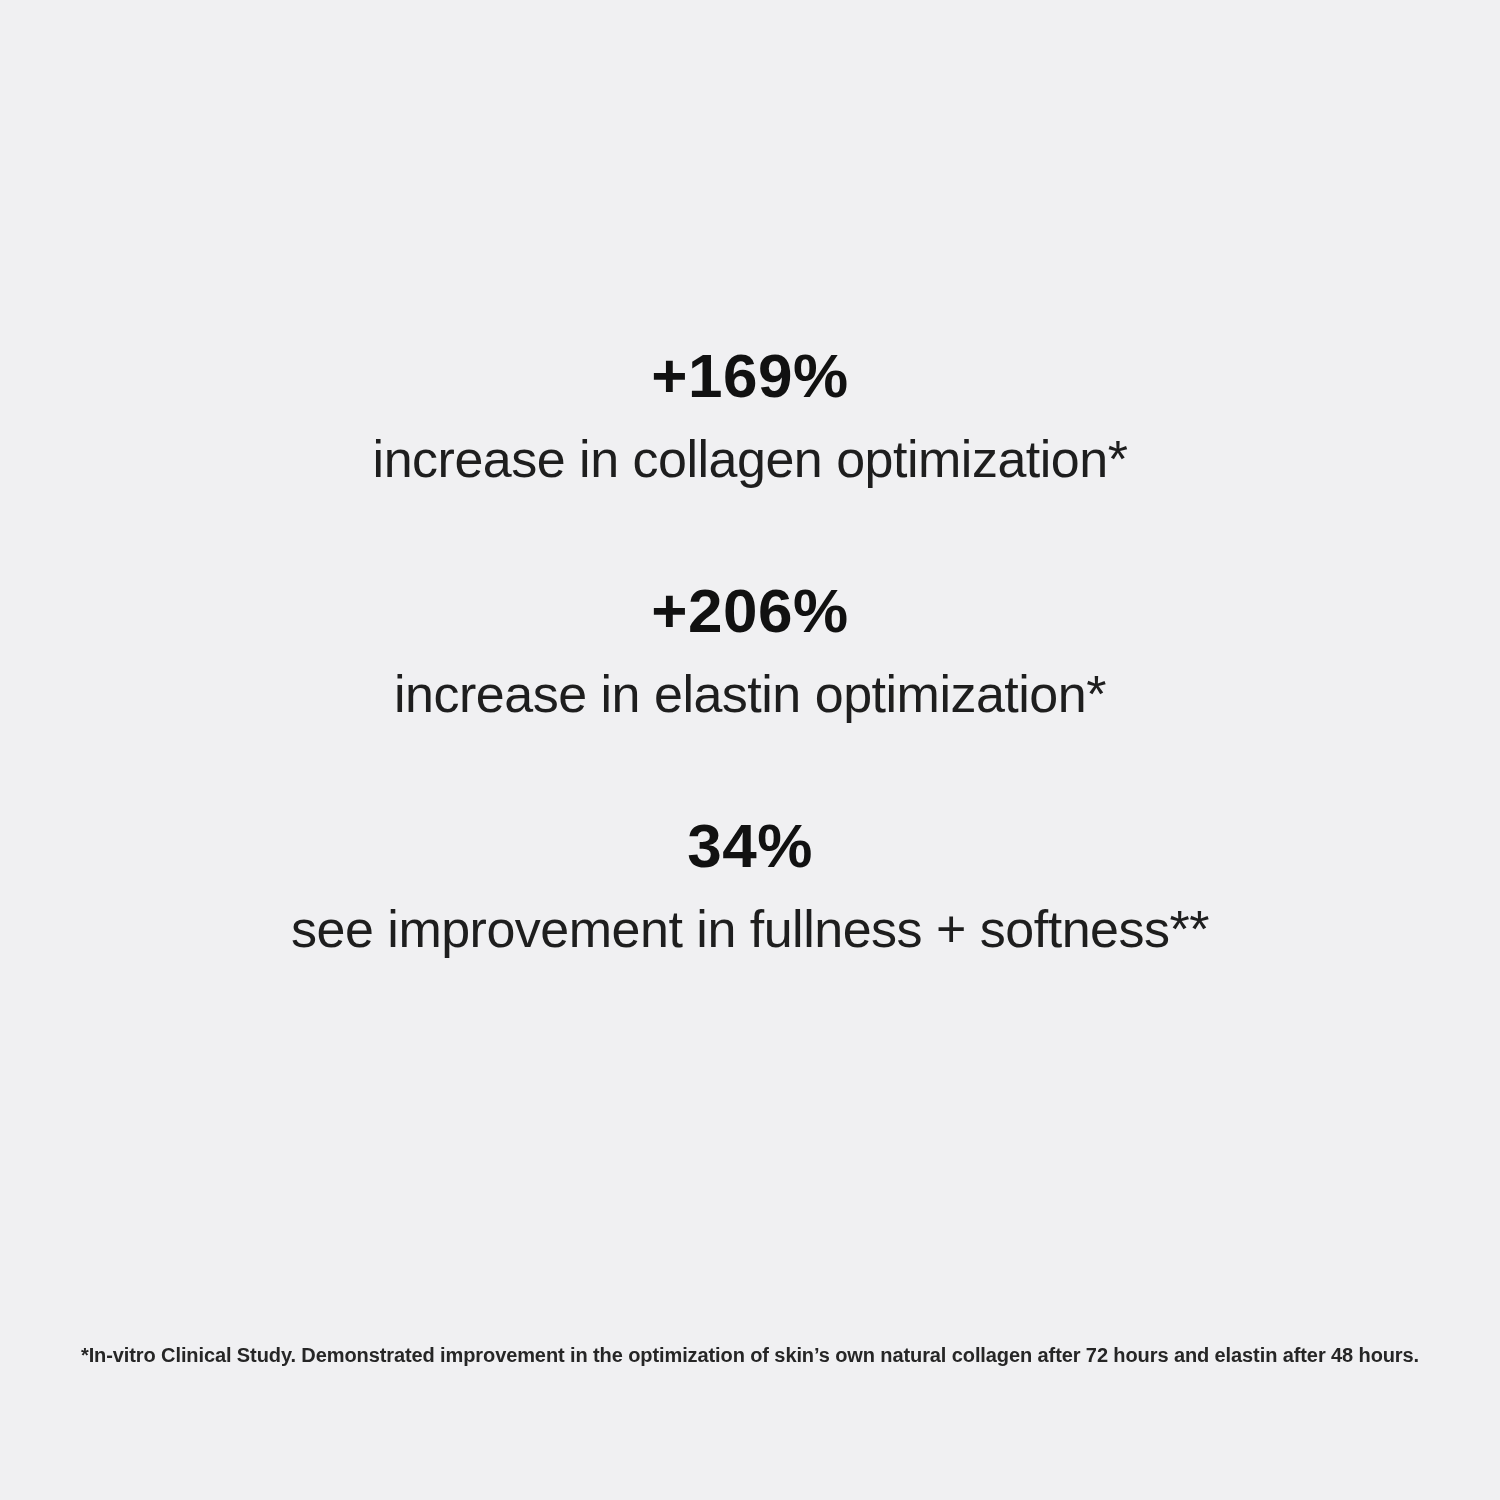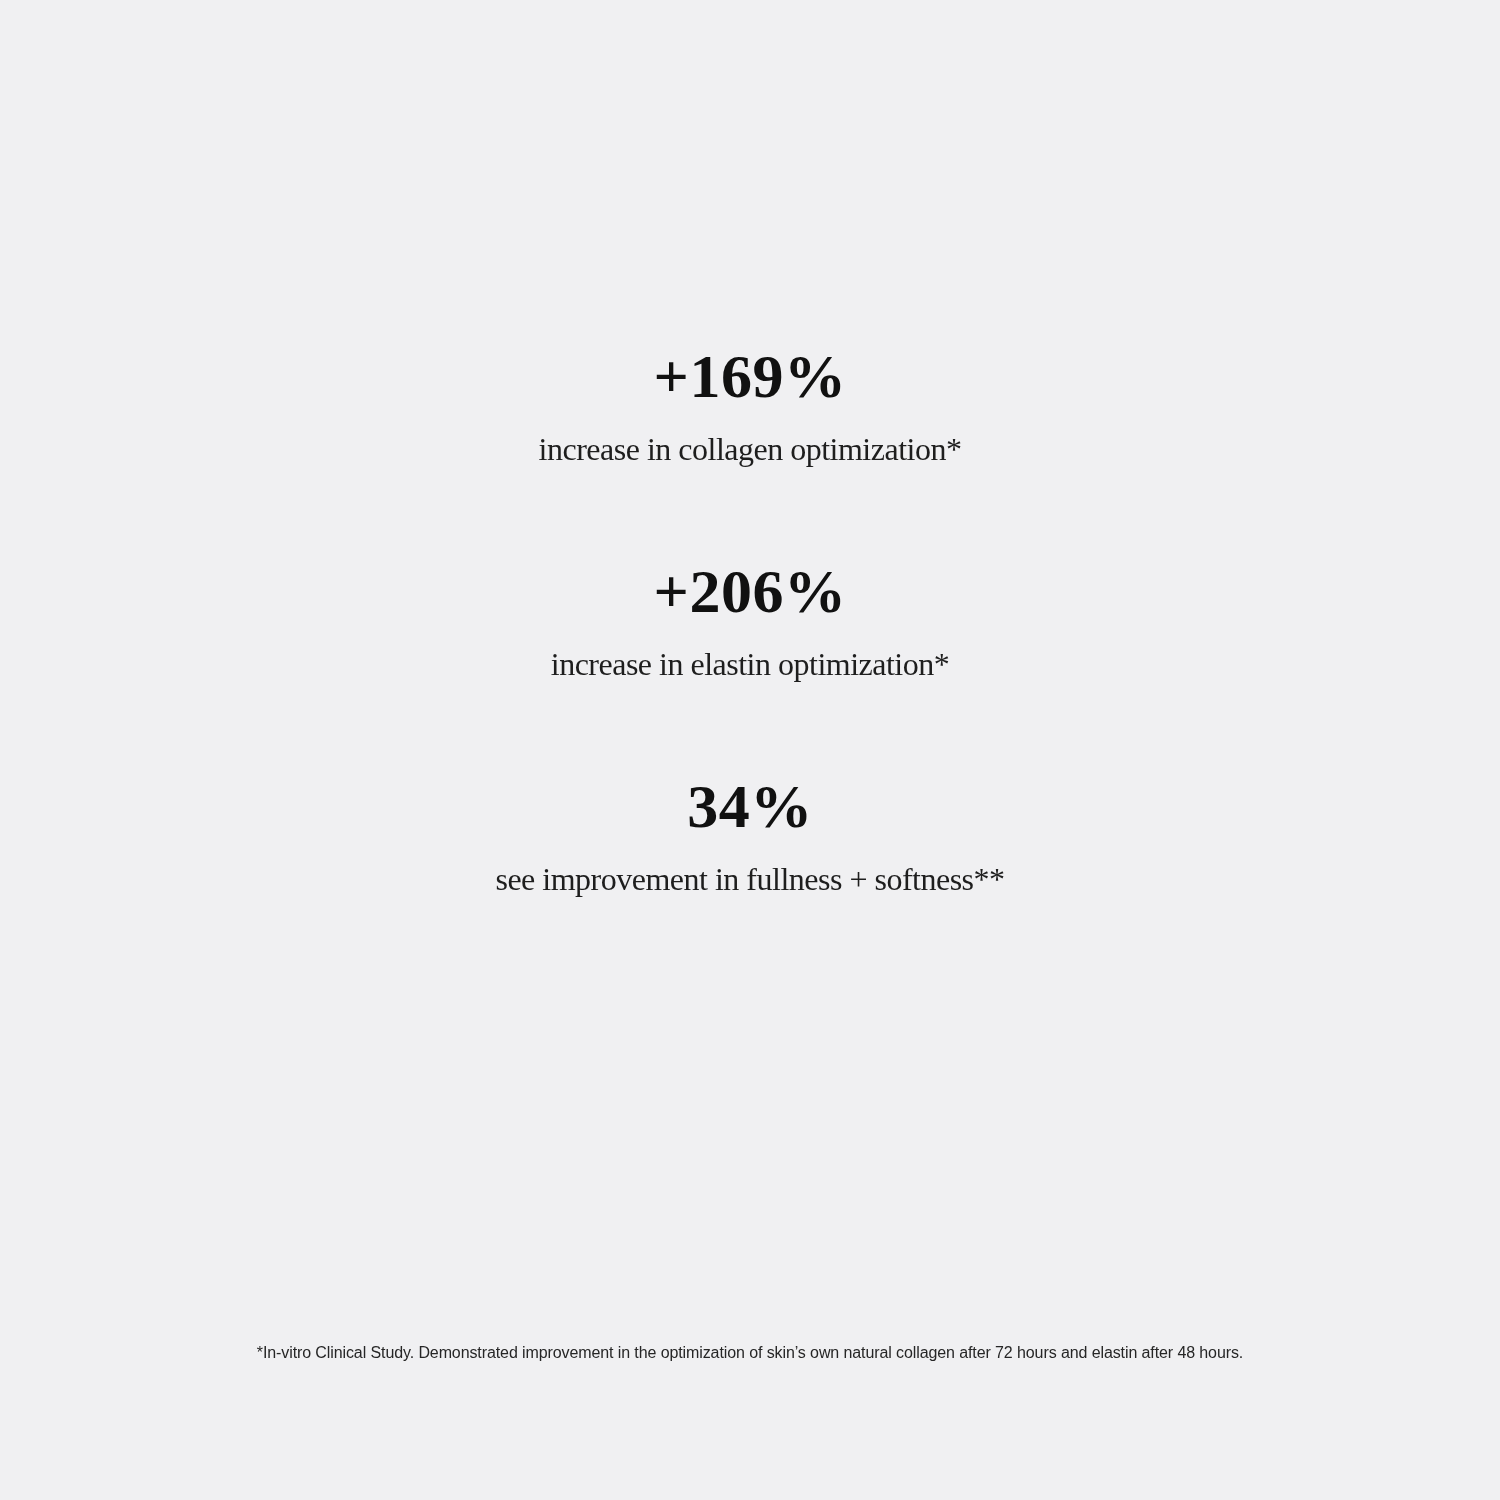--- a/index.html
+++ b/index.html
@@ -18,50 +18,49 @@
     font-family: "Liberation Sans", "DejaVu Sans", sans-serif;
     color: var(--text);
     overflow: hidden;
   }
   .stats {
     position: absolute;
     top: 345px;
     left: 0;
     right: 0;
     text-align: center;
-    font-family: Liberation Serif, serif;
   }
   .stat + .stat {
     margin-top: 95px;
   }
   .stat-value {
     font-size: 62px;
     font-weight: 700;
     line-height: 1;
     letter-spacing: 0.5px;
     color: #111111;
   }
   .stat-desc {
     margin-top: 26px;
-    font-size: 32px;
+    font-size: 52px;
     font-weight: 400;
     line-height: 1;
     letter-spacing: -0.5px;
     color: #1e1e1e;
   }
   .footnotes {
     position: absolute;
     top: 1345px;
     left: 60px;
     right: 60px;
     text-align: center;
   }
   .footnote {
-    font-size: 16px;
-    font-weight: 400;
+    font-size: 20px;
+    font-weight: 700;
     line-height: 1;
     letter-spacing: -0.1px;
     color: #262626;
   }
   .footnote + .footnote {
     margin-top: 30px;
   }
 </style>
 </head>
 <body>

